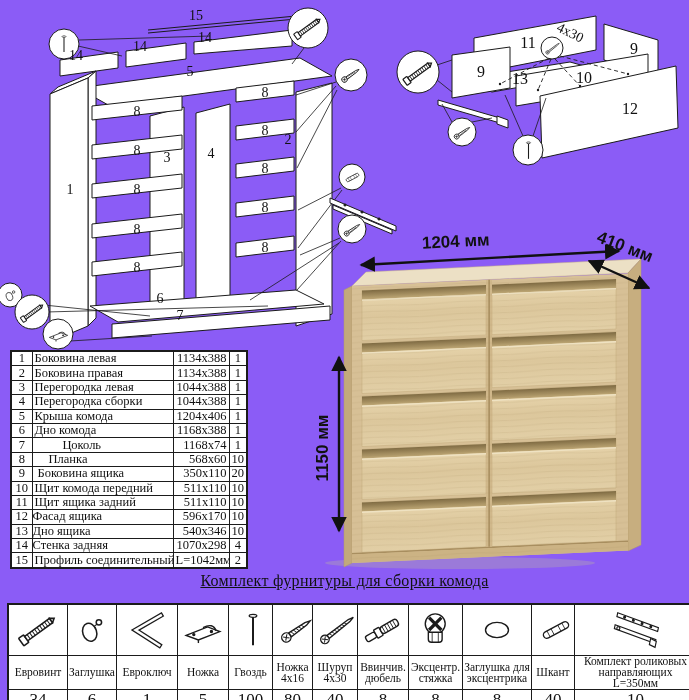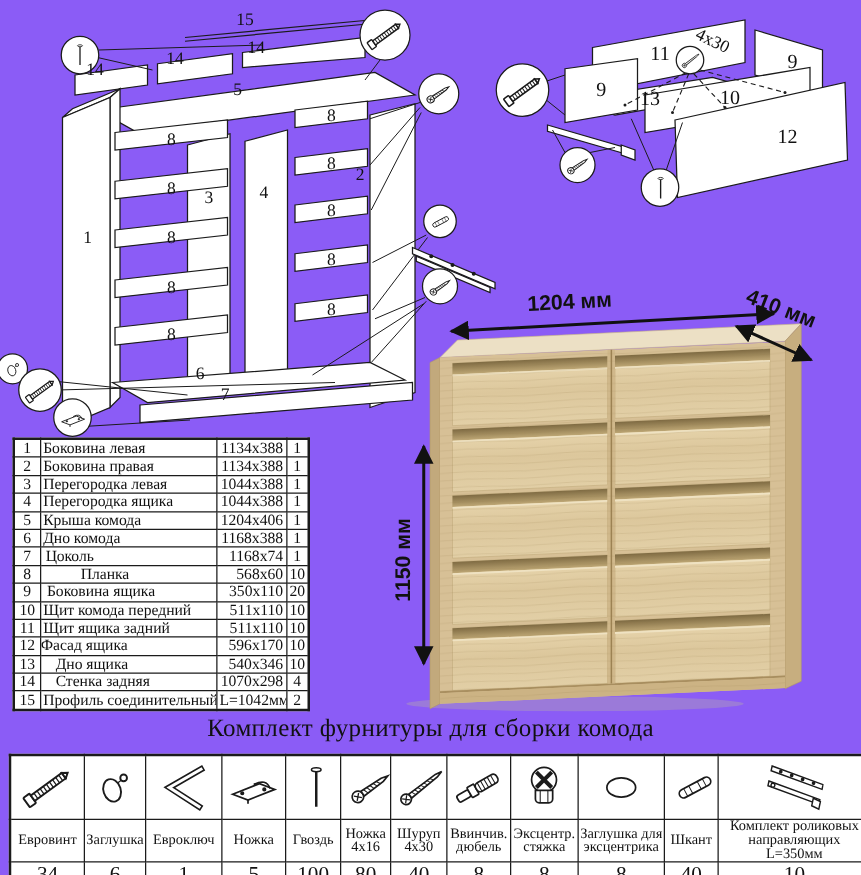--- a/index.html
+++ b/index.html
@@ -10,21 +10,21 @@
   
   .parts{position:absolute;left:10px;top:350px;width:236px;table-layout:fixed;
          font-size:12.5px;background:#fff;border:2px solid #1b1b1b;}
   .parts td{border:1px solid #1b1b1b;padding:0 2px;height:13.4px;line-height:13px;
             overflow:hidden;white-space:nowrap;}
   .parts .c-num{text-align:center;padding:0;}
   .parts .c-qty{text-align:center;padding:0;}
   .parts .c-size{text-align:right;}
   
   .kit-title{position:absolute;left:0;top:572px;width:689px;text-align:center;
-             font-size:20px;letter-spacing:.3px;}
+             font-size:16px;letter-spacing:.3px;text-decoration:underline;}
   .hw{position:absolute;left:7px;top:603px;width:676px;table-layout:fixed;
       background:#fff;border:2px solid #1b1b1b;}
   .hw td{border:1px solid #1b1b1b;text-align:center;vertical-align:middle;padding:0;overflow:hidden;}
   .hw .r-icons td{height:50px;}
   .hw .r-names td{height:23px;font-size:11.5px;line-height:11px;}
   .hw .r-qty td{height:20px;font-size:17px;}
   .hwicon{width:48px;height:46px;display:inline-block;vertical-align:middle;}
 </style>
 </head>
 <body>
@@ -346,45 +346,45 @@
           <td class="c-qty">1</td>
         </tr>
         <tr>
           <td class="c-num">3</td>
           <td class="c-name">Перегородка левая</td>
           <td class="c-size">1044x388</td>
           <td class="c-qty">1</td>
         </tr>
         <tr>
           <td class="c-num">4</td>
-          <td class="c-name">Перегородка ящика</td>
+          <td class="c-name">Перегородка сборки</td>
           <td class="c-size">1044x388</td>
           <td class="c-qty">1</td>
         </tr>
         <tr>
           <td class="c-num">5</td>
           <td class="c-name">Крыша комода</td>
           <td class="c-size">1204x406</td>
           <td class="c-qty">1</td>
         </tr>
         <tr>
           <td class="c-num">6</td>
           <td class="c-name">Дно комода</td>
           <td class="c-size">1168x388</td>
           <td class="c-qty">1</td>
         </tr>
         <tr>
           <td class="c-num">7</td>
-          <td class="c-name" style="padding-left: 4px;">Цоколь</td>
+          <td class="c-name" style="padding-left: 30px;">Цоколь</td>
           <td class="c-size">1168x74</td>
           <td class="c-qty">1</td>
         </tr>
         <tr>
           <td class="c-num">8</td>
-          <td class="c-name" style="padding-left: 32px;">Планка</td>
+          <td class="c-name" style="padding-left: 16px;">Планка</td>
           <td class="c-size">568x60</td>
           <td class="c-qty">10</td>
         </tr>
         <tr>
           <td class="c-num">9</td>
           <td class="c-name" style="padding-left: 5px; margin-left: 44px;">Боковина ящика</td>
           <td class="c-size">350x110</td>
           <td class="c-qty">20</td>
         </tr>
         <tr>
@@ -400,27 +400,27 @@
           <td class="c-qty">10</td>
         </tr>
         <tr>
           <td class="c-num">12</td>
           <td class="c-name" style="padding-left: 0;">Фасад ящика</td>
           <td class="c-size">596x170</td>
           <td class="c-qty">10</td>
         </tr>
         <tr>
           <td class="c-num">13</td>
-          <td class="c-name" style="padding-left: 12px;">Дно ящика</td>
+          <td class="c-name" style="padding-left: 0;">Дно ящика</td>
           <td class="c-size">540x346</td>
           <td class="c-qty">10</td>
         </tr>
         <tr>
           <td class="c-num">14</td>
-          <td class="c-name" style="padding-left: 12px;">Стенка задняя</td>
+          <td class="c-name" style="padding-left: 0;">Стенка задняя</td>
           <td class="c-size">1070x298</td>
           <td class="c-qty">4</td>
         </tr>
         <tr>
           <td class="c-num">15</td>
           <td class="c-name">Профиль соединительный</td>
           <td class="c-size">L=1042мм</td>
           <td class="c-qty">2</td>
         </tr>
       </tbody>

